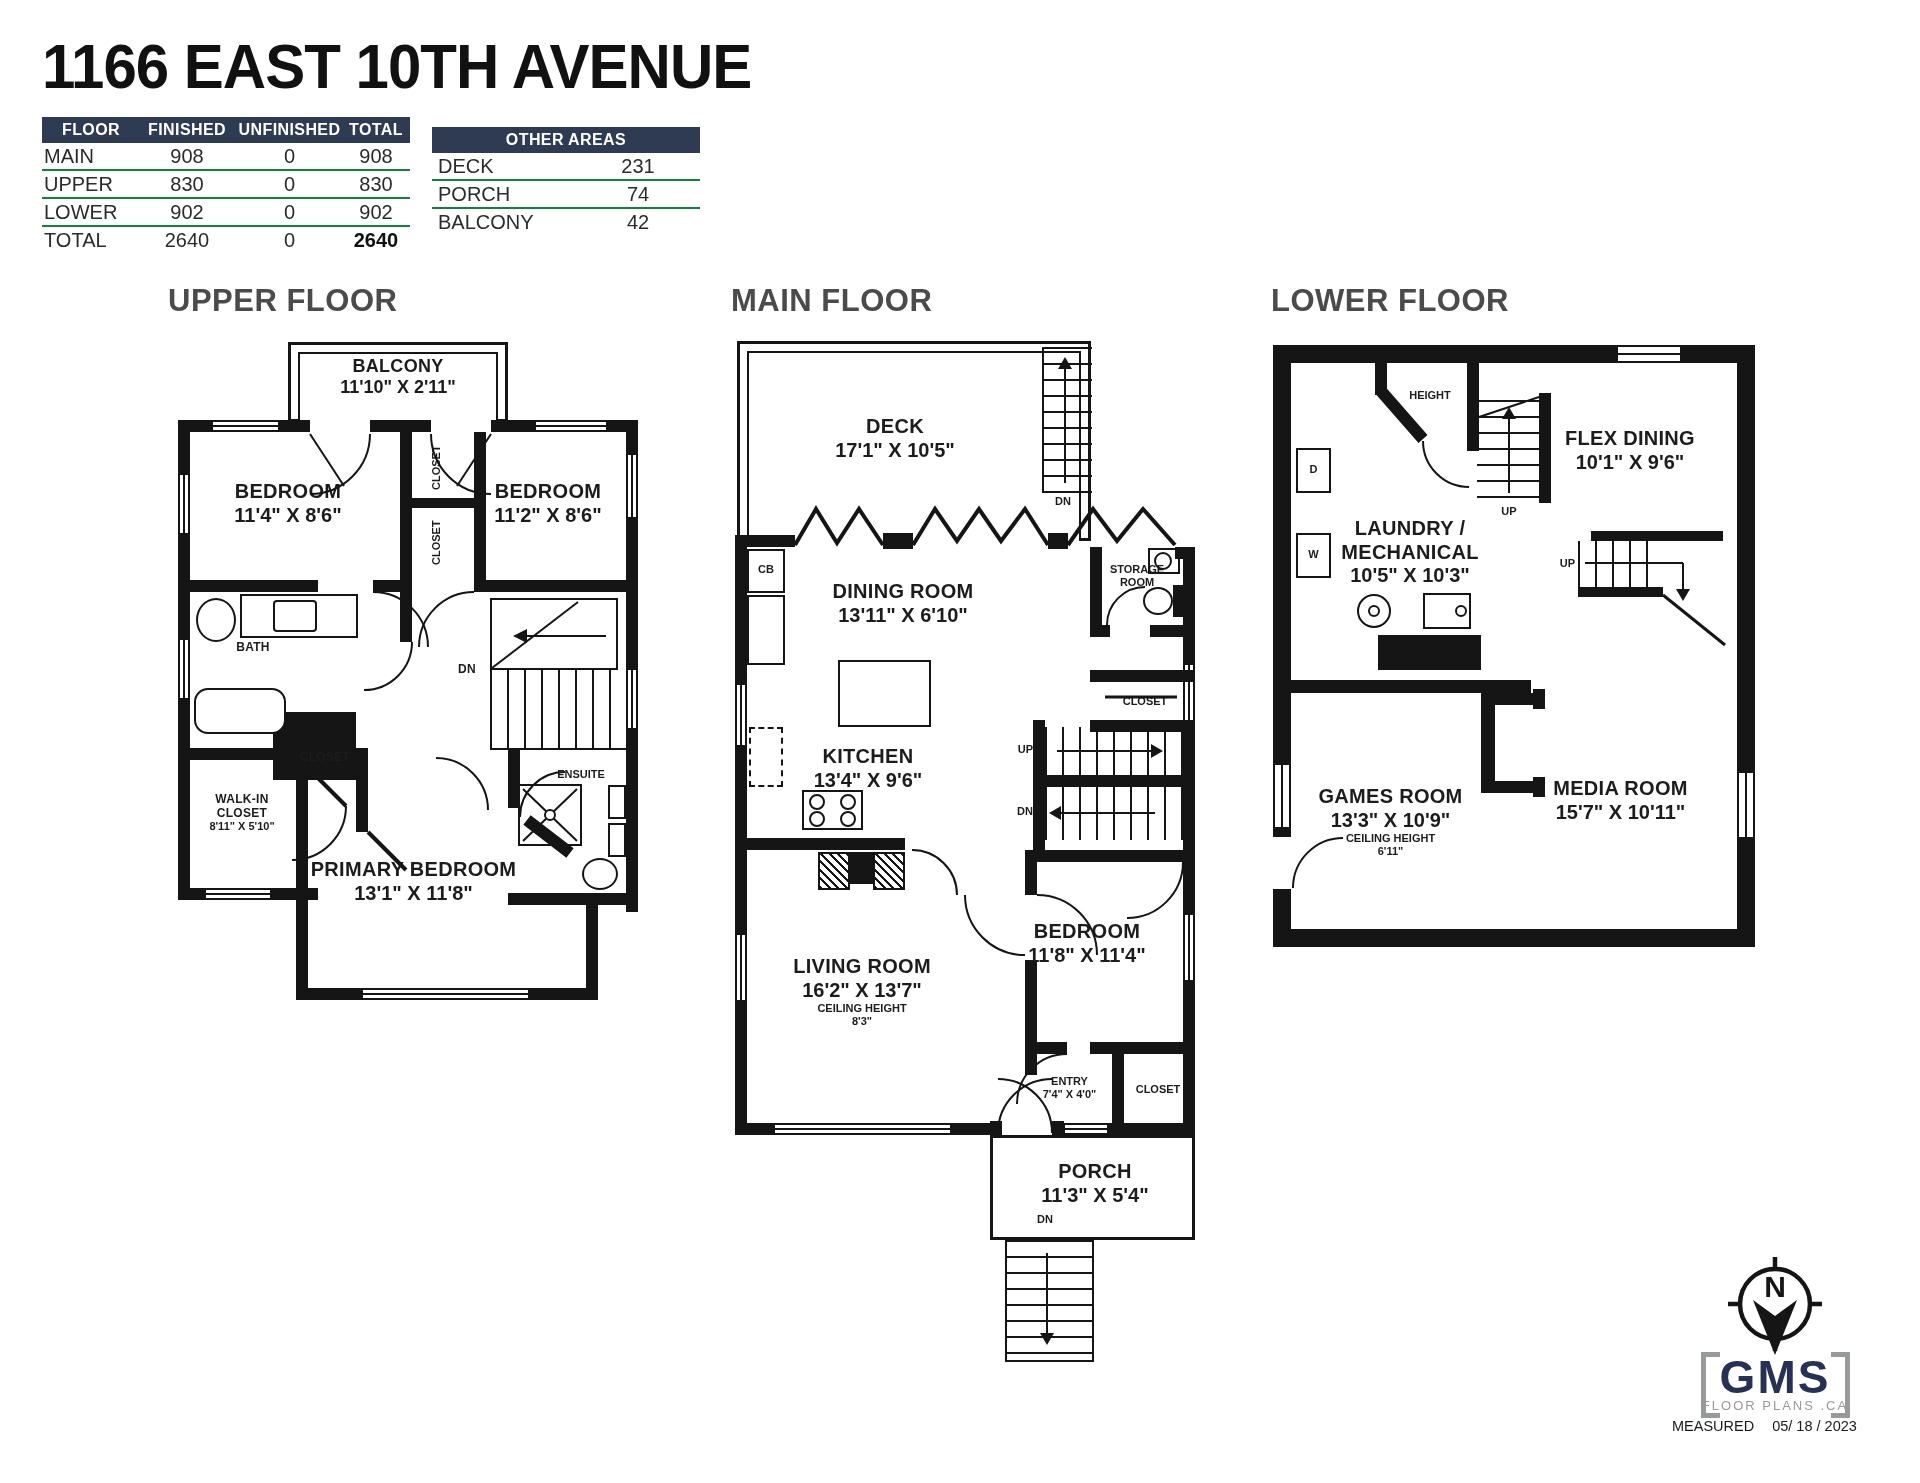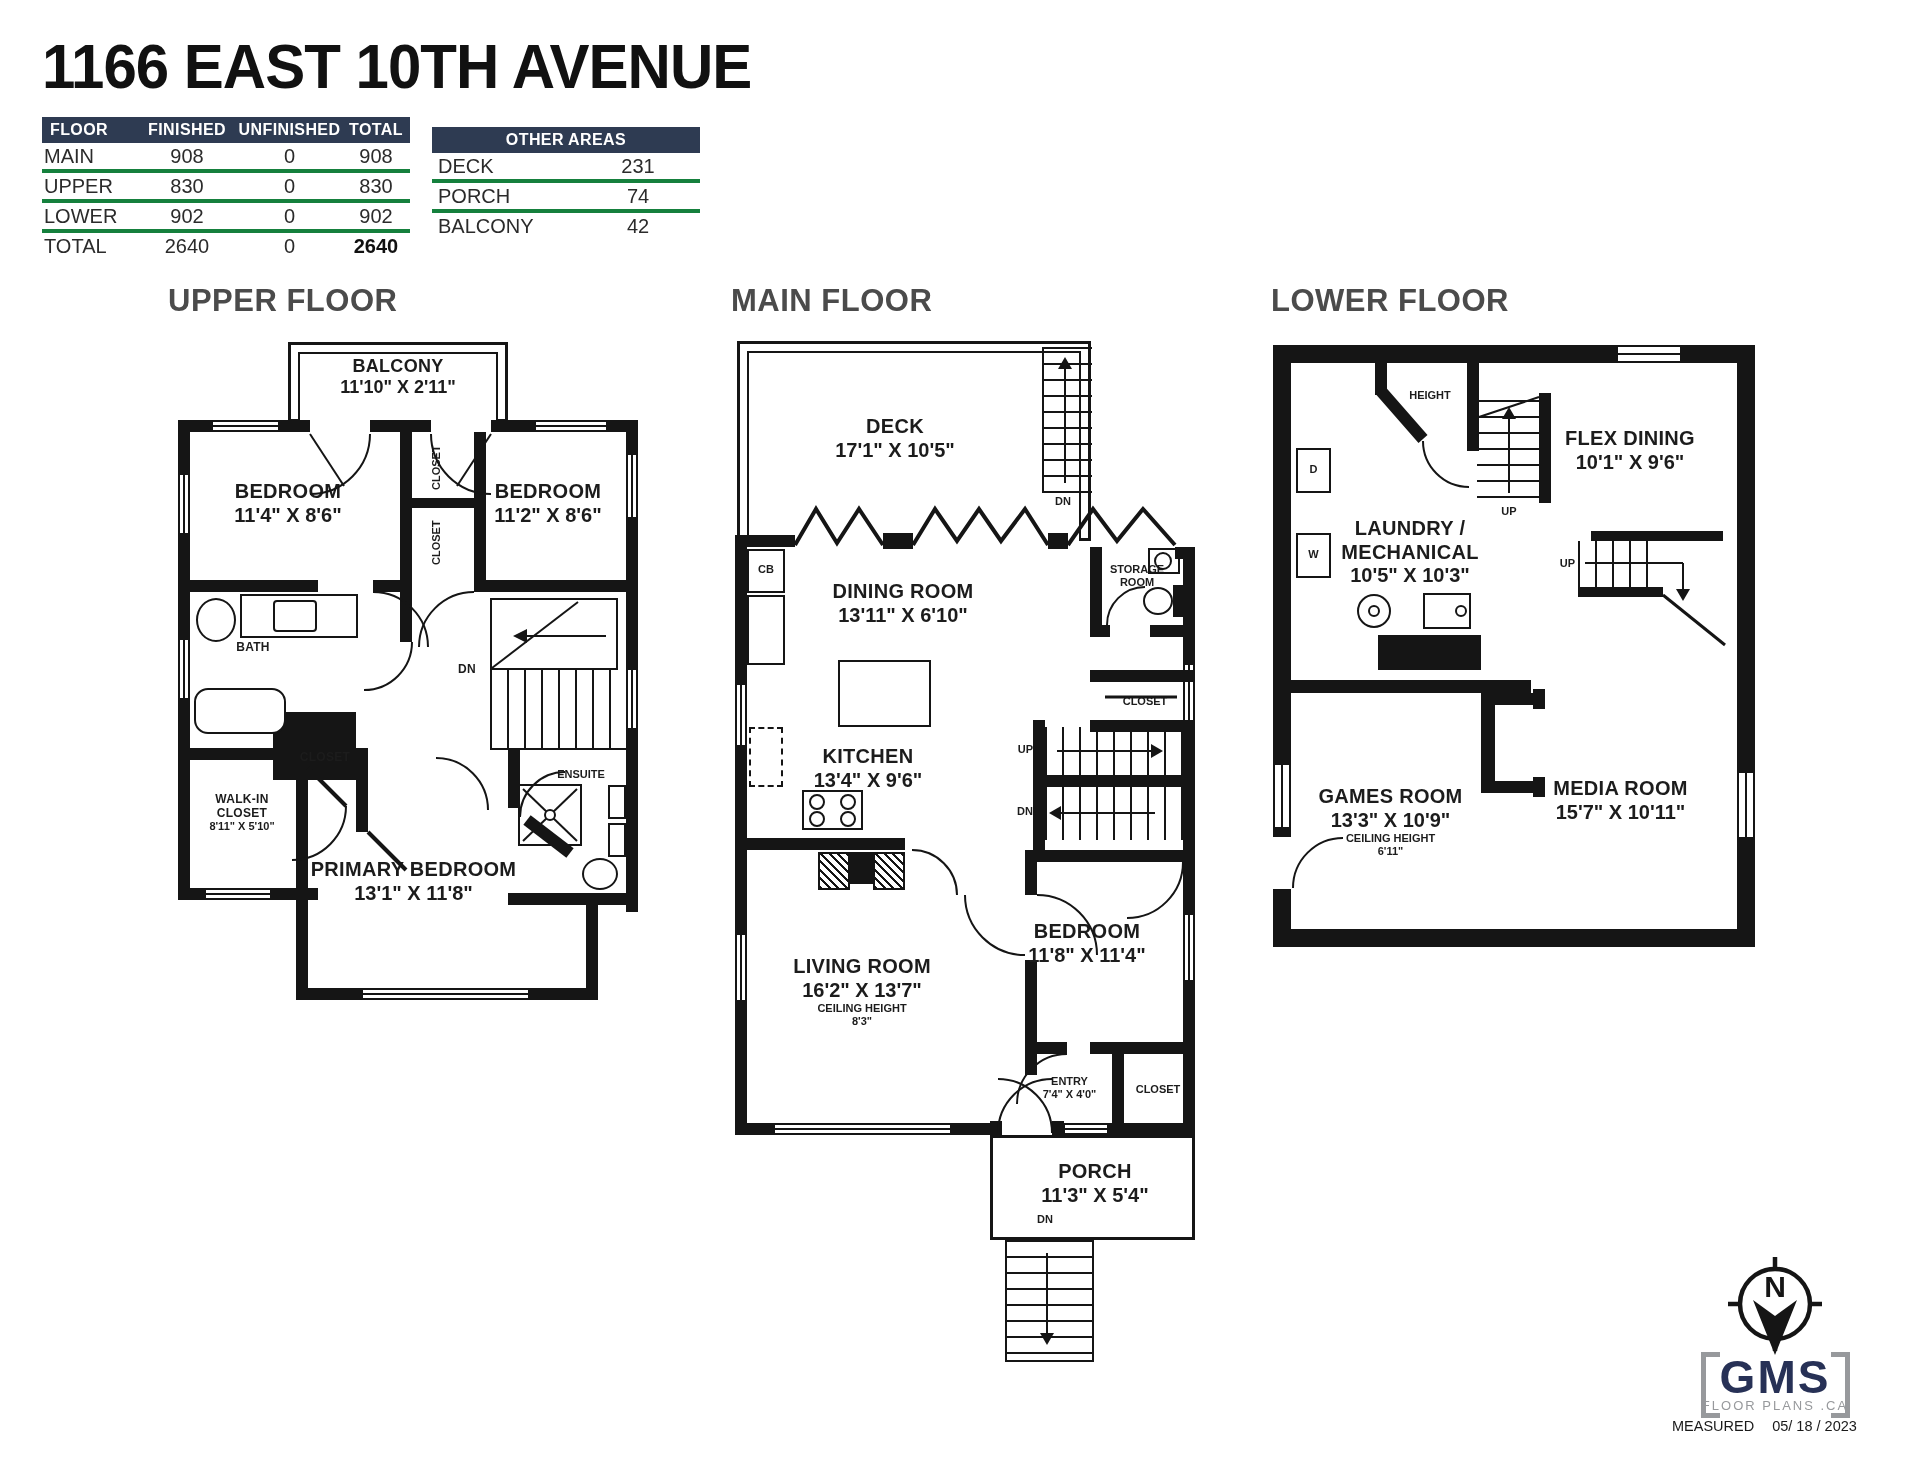--- a/index.html
+++ b/index.html
@@ -19,39 +19,39 @@
   .rname{font-size:20px;letter-spacing:0.3px;}
   .rdims{font-size:20px;}
   .rsm{font-size:12px;letter-spacing:0.3px;}
   .rxs{font-size:11px;}
   .vert{writing-mode:vertical-rl;transform:rotate(180deg);}
   .hatch{position:absolute;background:repeating-linear-gradient(45deg,#151515 0 2px,#fff 2px 6px);border:2px solid #151515;box-sizing:border-box;}
   
   .tbl{position:absolute;font-size:20px;color:#2b2b2b;}
   .tbl .hd{display:flex;background:#2e3b52;color:#fff;font-weight:bold;font-size:16px;
            letter-spacing:.4px;align-items:center;height:26px;}
-  .tbl .row{display:flex;align-items:center;height:26px;border-bottom:4px solid #15803d;}
+  .tbl .row{display:flex;align-items:center;height:26px;border-bottom:2px solid #15803d;}
   .tbl .row.last{border-bottom:none;}
   .c{box-sizing:border-box;}
   .title{position:absolute;left:42px;top:30px;font-size:60px;font-weight:bold;letter-spacing:-1px;color:#111;
          transform:scaleY(1.05);transform-origin:left top;}
   .sect{position:absolute;font-size:31px;font-weight:bold;color:#4b4b4b;letter-spacing:0.5px;}
   svg{position:absolute;overflow:visible;}
   .footer{position:absolute;font-size:13.5px;color:#1a1a1a;}
 </style>
 </head>
 <body>
 
 <div class="canvas">
 
   <div class="title">1166 EAST 10TH AVENUE</div>
 
   <div class="tbl" style="left:42px;top:117px;width:368px;">
     <div class="hd">
-      <div class="c" style="width:95px;padding-left:8px;">FLOOR</div>
+      <div class="c" style="width:95px;padding-left:20px;">FLOOR</div>
       <div class="c" style="width:100px;text-align:center;">FINISHED</div>
       <div class="c" style="width:105px;text-align:center;">UNFINISHED</div>
       <div class="c" style="width:68px;text-align:center;">TOTAL</div>
     </div>
     <div class="row">
       <div class="c" style="width:95px;padding-left:2px;">MAIN</div>
       <div class="c" style="width:100px;text-align:center;">908</div>
       <div class="c" style="width:105px;text-align:center;">0</div>
       <div class="c" style="width:68px;text-align:center;">908</div>
     </div>

